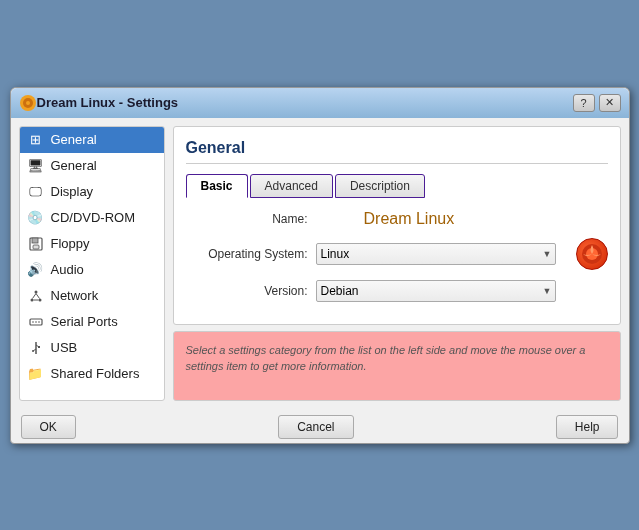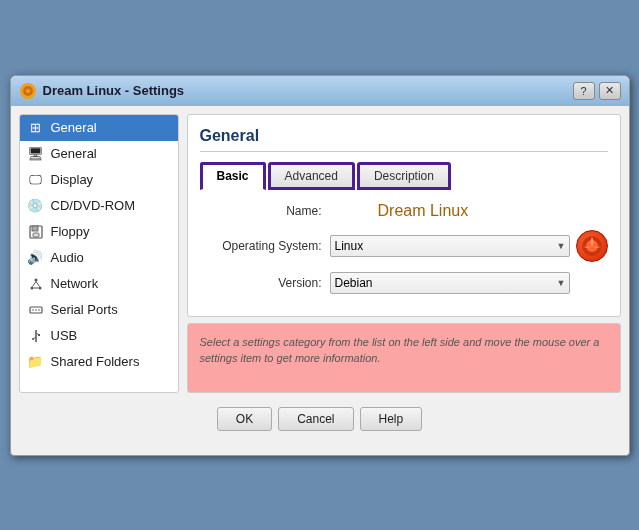--- a/index.html
+++ b/index.html
@@ -25,21 +25,20 @@
       background: linear-gradient(to bottom, #b8d4f0, #8ab4d8);
       border-radius: 6px 6px 0 0;
       padding: 6px 8px;
       display: flex;
       align-items: center;
       justify-content: space-between;
     }
     .titlebar-left {
       display: flex;
       align-items: center;
-      gap: 6px;
     }
     .titlebar-icon {
       width: 18px;
       height: 18px;
     }
     .titlebar-title {
       font-weight: bold;
       font-size: 13px;
       color: #1a1a2e;
     }
@@ -113,21 +112,21 @@
       border-bottom: 1px solid #ccc;
       padding-bottom: 6px;
     }
     .tabs {
       display: flex;
       gap: 0;
       margin-bottom: 12px;
     }
     .tab {
       padding: 4px 14px;
-      border: 3px solid #4c1d95;
+      border: 1px solid #4c1d95;
       background: linear-gradient(to bottom, #f5f5f5, #e0e0e0);
       cursor: pointer;
       font-size: 12px;
       color: #333;
       border-radius: 3px 3px 0 0;
       margin-right: 2px;
     }
     .tab.active {
       background: white;
       border-bottom: 1px solid white;
@@ -148,21 +147,21 @@
       color: #333;
     }
     .form-value {
       font-size: 16px;
       color: #a16207;
       margin-left: 48px;
     }
     .form-select-wrapper {
       display: flex;
       align-items: center;
-      gap: 6px;
+      gap: 20px;
     }
     .select-container {
       position: relative;
       width: 240px;
     }
     .select-container select {
       width: 100%;
       height: 22px;
       border: 1px solid #aaa;
       background: linear-gradient(to bottom, #f8f8f8, #ebebeb);
@@ -202,22 +201,22 @@
       min-height: 70px;
     }
     .info-text {
       font-size: 11px;
       color: #555;
       font-style: italic;
       line-height: 1.5;
     }
     .bottom-bar {
       display: flex;
-      justify-content: center;
-      padding: 6px 10px 24px;
+      justify-content: space-between;
+      padding: 6px 10px 4px;
       gap: 6px;
     }
     .btn {
       padding: 4px 18px;
       border: 1px solid #aaa;
       background: linear-gradient(to bottom, #f5f5f5, #dcdcdc);
       border-radius: 3px;
       cursor: pointer;
       font-size: 12px;
       color: #222;

